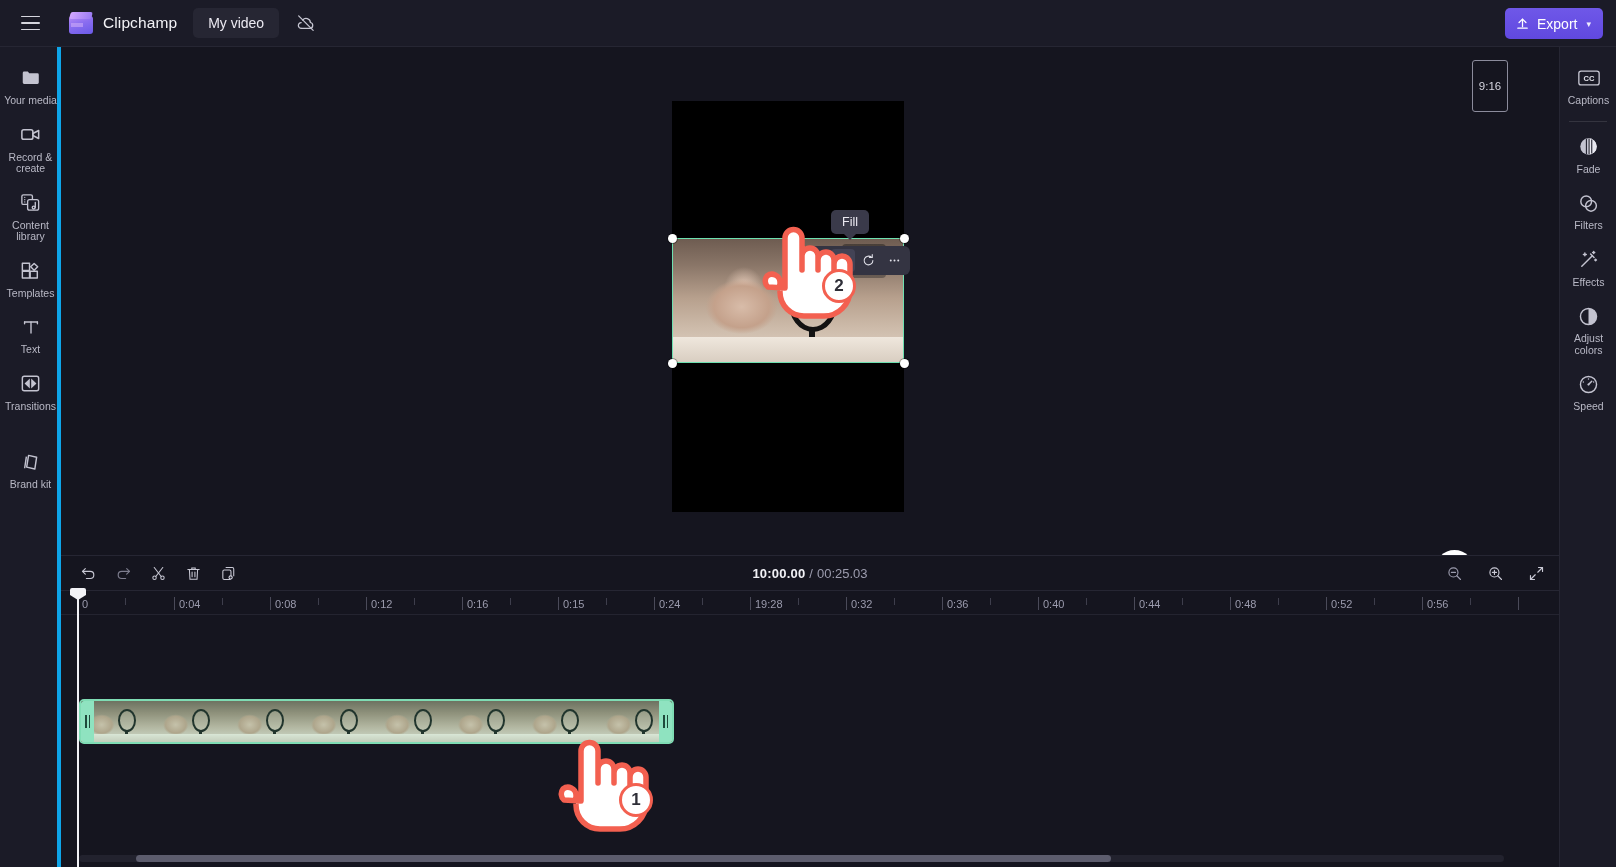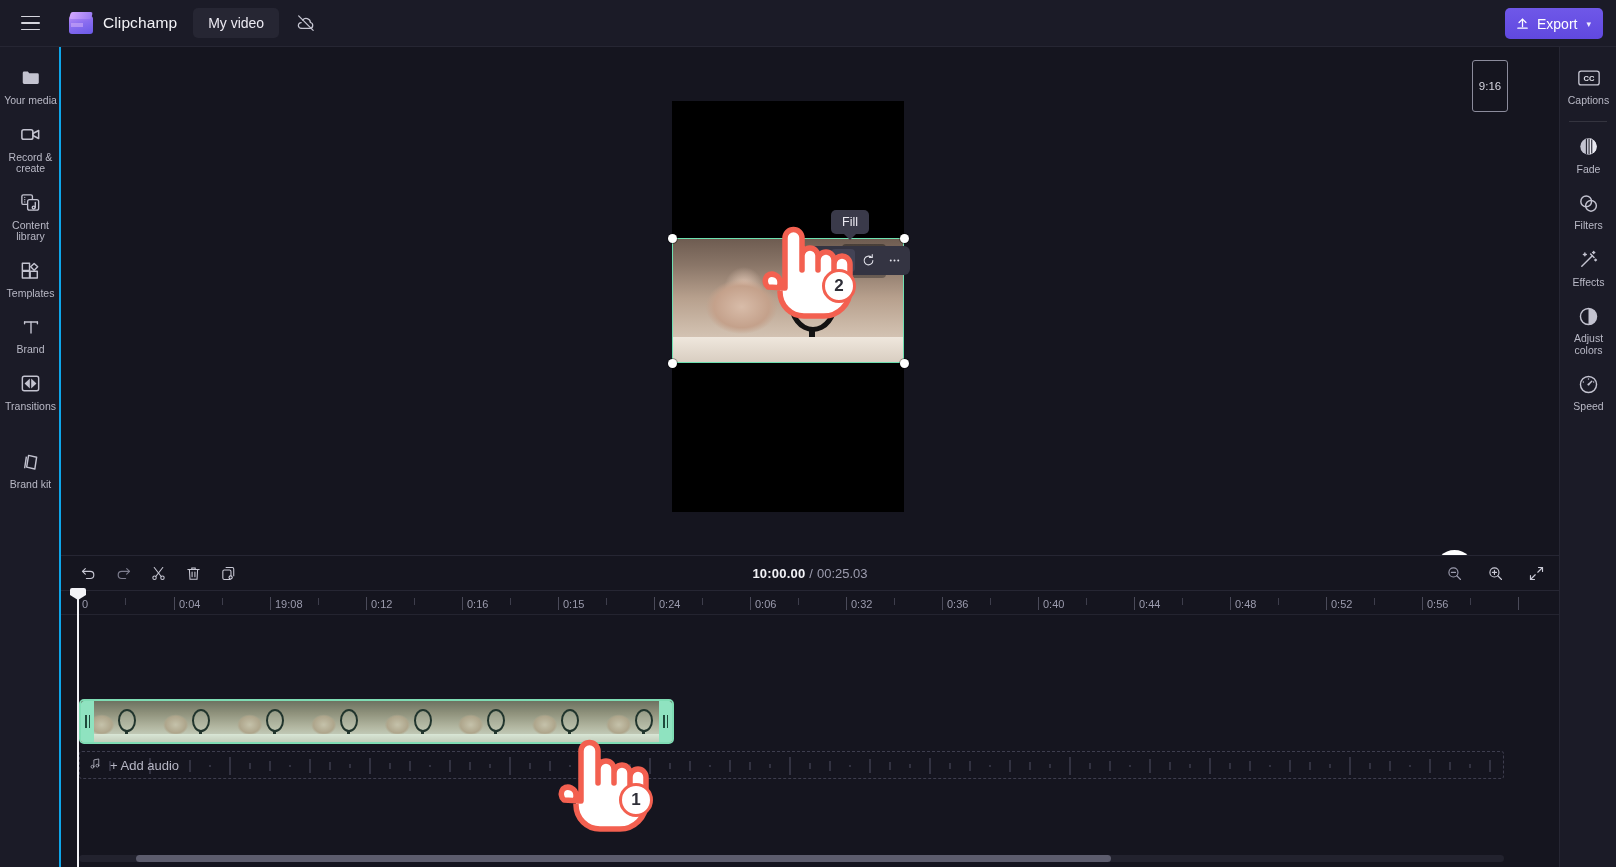--- a/index.html
+++ b/index.html
@@ -40,21 +40,21 @@
     position:absolute; right:13px; top:8px; height:31px;
     background: linear-gradient(180deg,#6f58e8 0%, #6048e0 100%);
     border-radius: 5px; display:flex; align-items:center; gap:7px;
     padding: 0 12px 0 10px; cursor:pointer; font-size:14px; color:#fff;
   }
   .exportbtn .chev { font-size: 9px; opacity:.9; margin-left:2px;}
 
   
   .leftrail {
     position:absolute; left:0; top:47px; width:61px; height:820px;
-    background:#1b1b27; border-right:2px solid #0ea5e9;
+    background:#1b1b27; border-right:4px solid #0ea5e9;
     padding-top: 10px;
   }
   .rail-item { width:61px; padding: 9px 2px 7px; display:flex; flex-direction:column;
     align-items:center; gap:5px; cursor:pointer; }
   .rail-item .lbl { font-size: 10.5px; color:#b9b9c6; text-align:center; line-height:11.5px; }
   .rail-icon { width: 24px; height:24px; display:flex; align-items:center; justify-content:center; }
   .rail-collapse {
     position:absolute; left:61px; top:442px; width:17px; height:43px;
     background:#262633; border-radius:0 7px 7px 0; display:flex; align-items:center;
     justify-content:center; color:#9a9aad; font-size:11px; cursor:pointer;
@@ -310,21 +310,21 @@
 
     <div class="rail-item">
       <div class="rail-icon">
         <svg width="22" height="22" viewBox="0 0 24 24" fill="none" stroke="#c3c3d0" stroke-width="1.5" stroke-linecap="round">
           <path d="M5 6.5h14"></path>
             <path d="M12 6.5v12"></path>
           <path d="M5 6.5v2"></path>
             <path d="M19 6.5v2"></path>
         </svg>
       </div>
-      <div class="lbl">Brand</div>
+      <div class="lbl">Text</div>
     </div>
 
     <div class="rail-item">
       <div class="rail-icon">
         <svg width="23" height="23" viewBox="0 0 24 24" fill="none" stroke="#c3c3d0" stroke-width="1.5">
           <rect x="3.5" y="4.5" width="17" height="15" rx="2"></rect>
           <path d="M11.3 6.8v10.4L5.8 12z" fill="#c3c3d0" stroke="none"></path>
           <path d="M12.7 6.8v10.4L18.2 12z" fill="#c3c3d0" stroke="none"></path>
         </svg>
       </div>
@@ -616,26 +616,26 @@
       <div class="tick" style="left:1169px"></div>
       <div class="tick minor" style="left:1217px"></div>
       <div class="tick" style="left:1265px"></div>
       <div class="tick minor" style="left:1313px"></div>
       <div class="tick" style="left:1361px"></div>
       <div class="tick minor" style="left:1409px"></div>
       <div class="tick" style="left:1457px"></div>
 
       <div class="tlabel" style="left:21px">0</div>
       <div class="tlabel" style="left:118px">0:04</div>
-      <div class="tlabel" style="left:214px">19:08</div>
+      <div class="tlabel" style="left:214px">0:08</div>
       <div class="tlabel" style="left:310px">0:12</div>
       <div class="tlabel" style="left:406px">0:16</div>
       <div class="tlabel" style="left:502px">0:15</div>
       <div class="tlabel" style="left:598px">0:24</div>
-      <div class="tlabel" style="left:694px">0:06</div>
+      <div class="tlabel" style="left:694px">19:28</div>
       <div class="tlabel" style="left:790px">0:32</div>
       <div class="tlabel" style="left:886px">0:36</div>
       <div class="tlabel" style="left:982px">0:40</div>
       <div class="tlabel" style="left:1078px">0:44</div>
       <div class="tlabel" style="left:1174px">0:48</div>
       <div class="tlabel" style="left:1270px">0:52</div>
       <div class="tlabel" style="left:1366px">0:56</div>
     </div>
 
     <div class="playhead"></div>
@@ -697,42 +697,20 @@
       <div class="grip l">
           <i></i>
           <i></i>
         </div>
       <div class="grip r">
           <i></i>
           <i></i>
         </div>
     </div>
 
-    <div class="track-audio">
-      <svg class="wave" viewBox="0 0 1425 28" preserveAspectRatio="none">
-        <g stroke="#4b4b5d" stroke-width="2">
-          <path d="M10 14v0M30 9v10M50 11v6M70 6v16M90 12v4M110 8v12M130 13v2M150 5v18M170 11v6M190 9v10
-                   M210 13v2M230 7v14M250 10v8M270 12v4M290 6v16M310 11v6M330 9v10M350 13v2M370 8v12
-                   M390 10v8M410 12v4M430 5v18M450 11v6M470 9v10M490 13v2M510 7v14M530 10v8M550 12v4
-                   M570 6v16M590 11v6M610 9v10M630 13v2M650 8v12M670 10v8M690 12v4M710 5v18M730 11v6
-                   M750 9v10M770 13v2M790 7v14M810 10v8M830 12v4M850 6v16M870 11v6M890 9v10M910 13v2
-                   M930 8v12M950 10v8M970 12v4M990 5v18M1010 11v6M1030 9v10M1050 13v2M1070 7v14
-                   M1090 10v8M1110 12v4M1130 6v16M1150 11v6M1170 9v10M1190 13v2M1210 8v12M1230 10v8
-                   M1250 12v4M1270 5v18M1290 11v6M1310 9v10M1330 13v2M1350 7v14M1370 10v8M1390 12v4M1410 8v12"></path>
-        </g>
-      </svg>
-      <span style="position:relative;z-index:2">
-        <svg width="13" height="13" viewBox="0 0 24 24" fill="none" stroke="#b6b6c4" stroke-width="1.5" stroke-linecap="round">
-          <path d="M9 18V5.4l9-1.8V16"></path>
-            <circle cx="6.4" cy="18" r="2.6"></circle>
-            <circle cx="15.4" cy="16" r="2.6"></circle>
-        </svg>
-      </span>
-      <span class="lbl">+ Add audio</span>
-    </div>
 
     <div class="hscroll-track"></div>
     <div class="hscroll"></div>
   </div>
 
   <div class="pointer" style="left:752px; top:216px; width:110px; height:105px;">
     <svg width="110" height="105" viewBox="0 0 110 105">
       <g fill="#ffffff" stroke="#f36050" stroke-width="5.5" stroke-linejoin="round" stroke-linecap="round">
         <path d="M33 72 V22 a8.5 8.5 0 0 1 17 0 V54
                  V40 a8 8 0 0 1 16 0 V54

